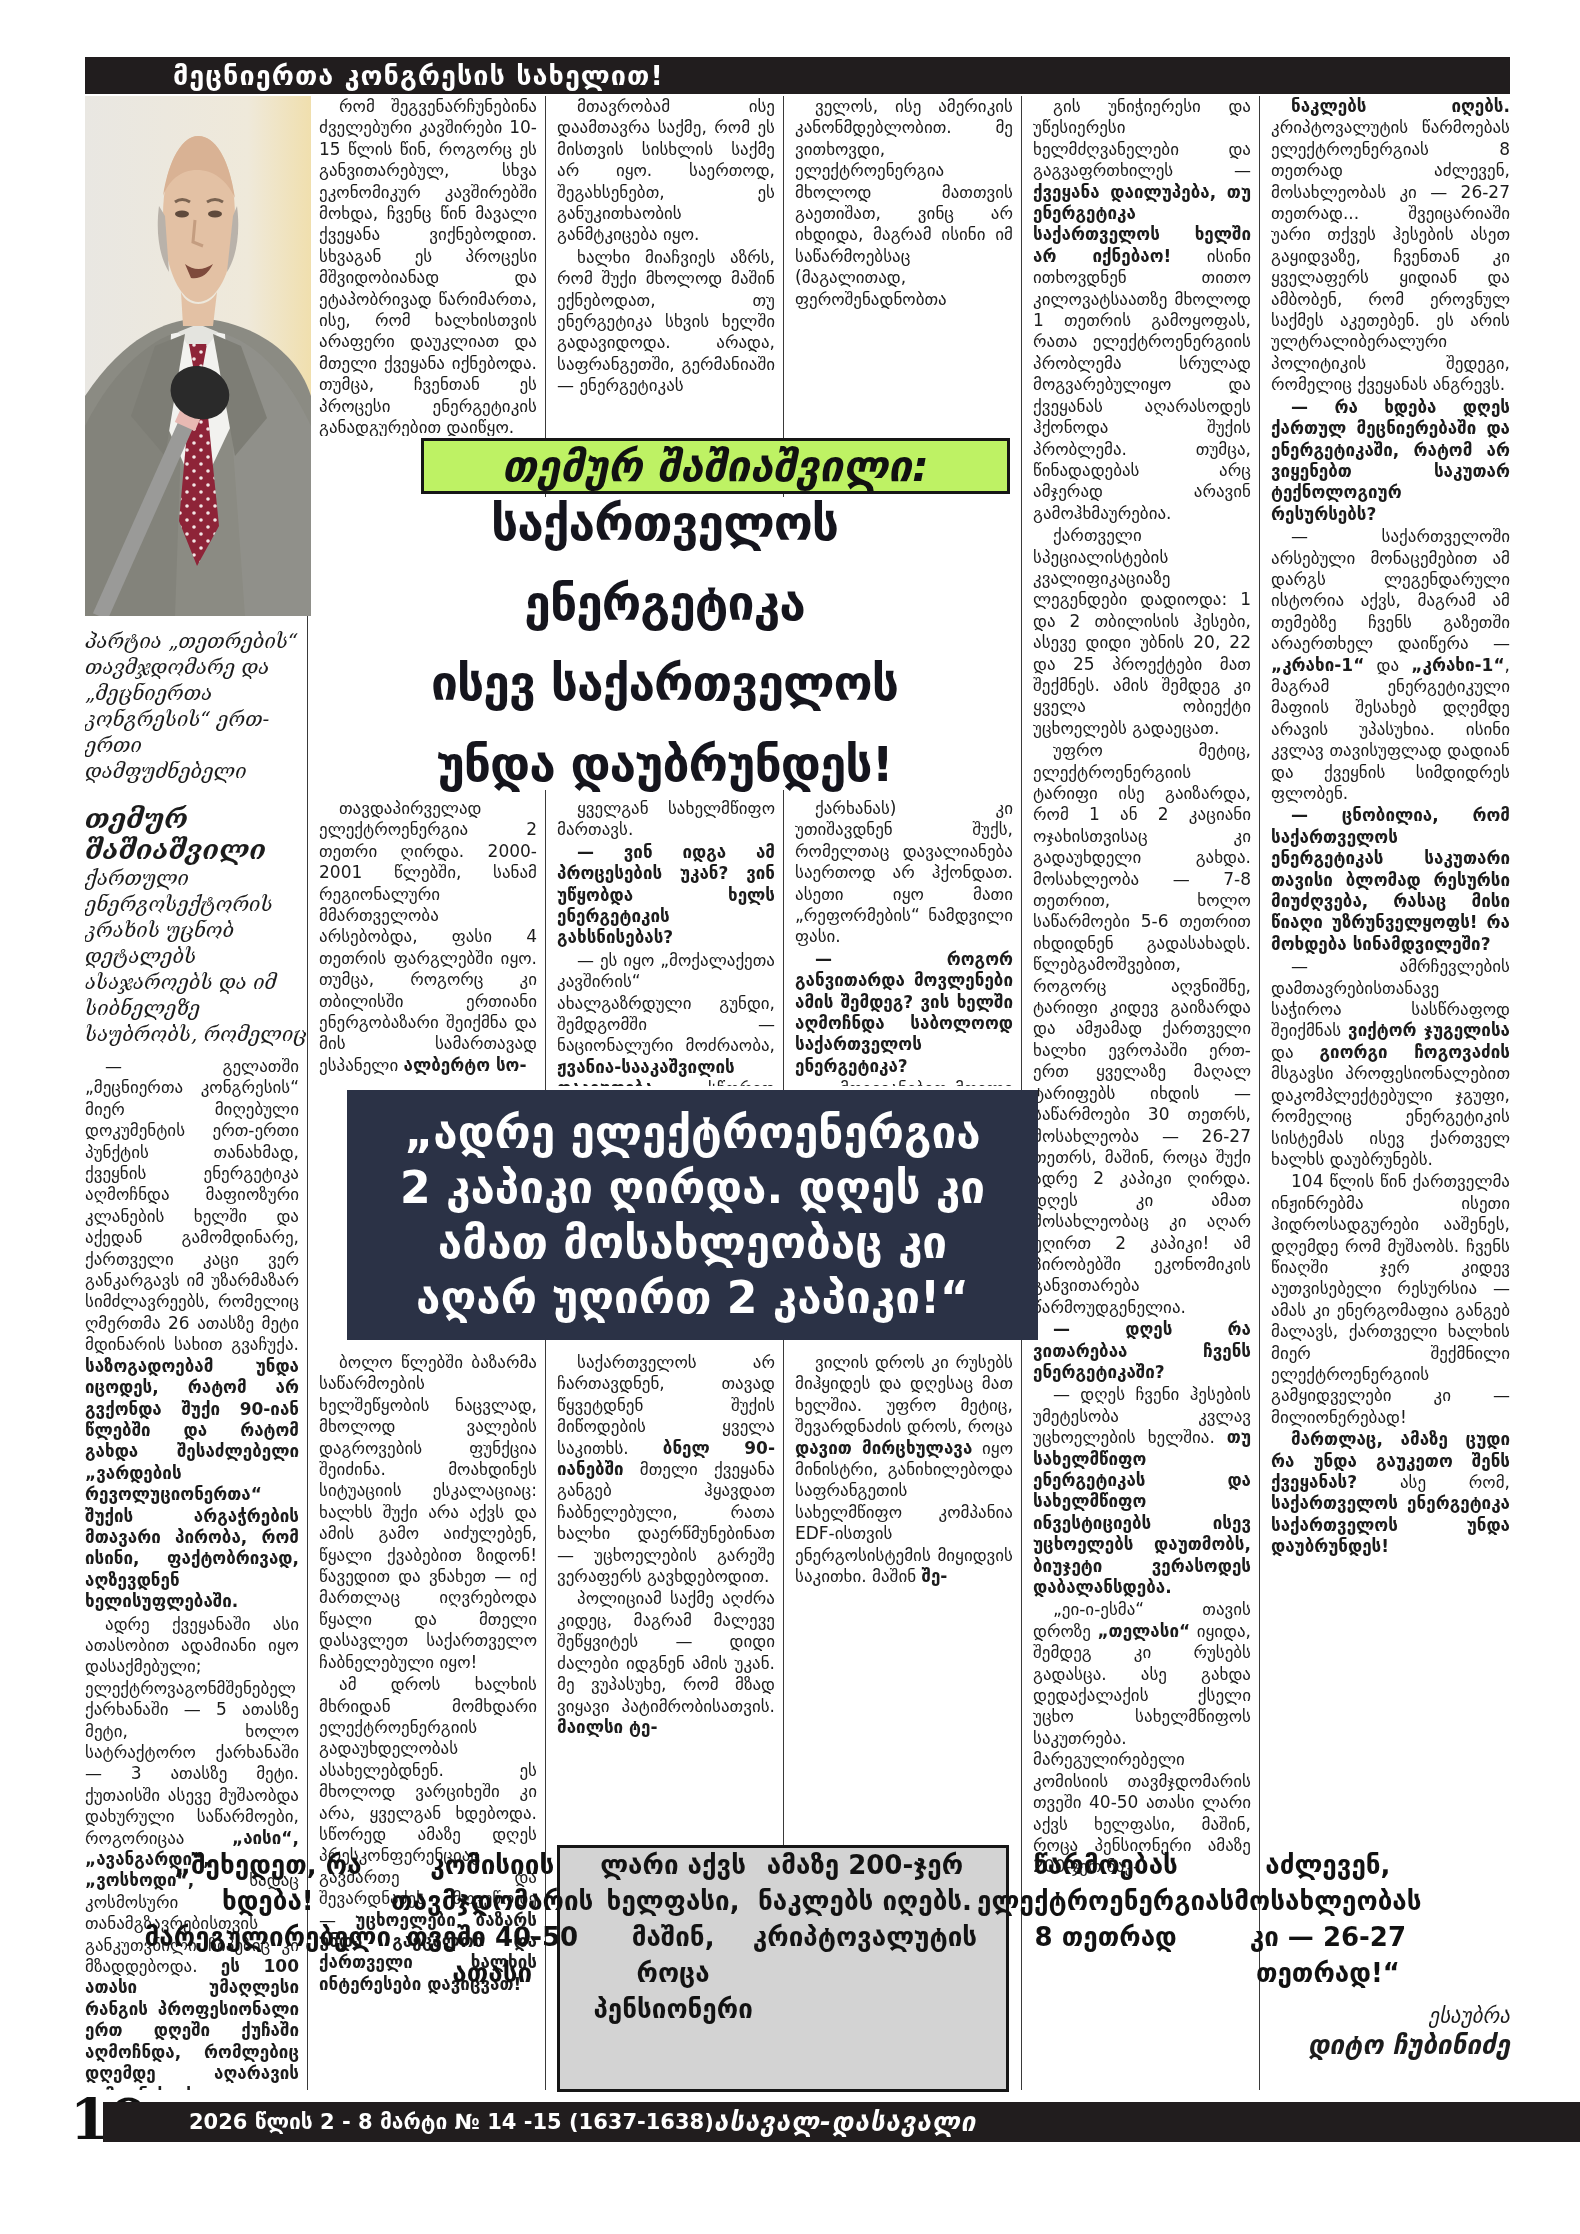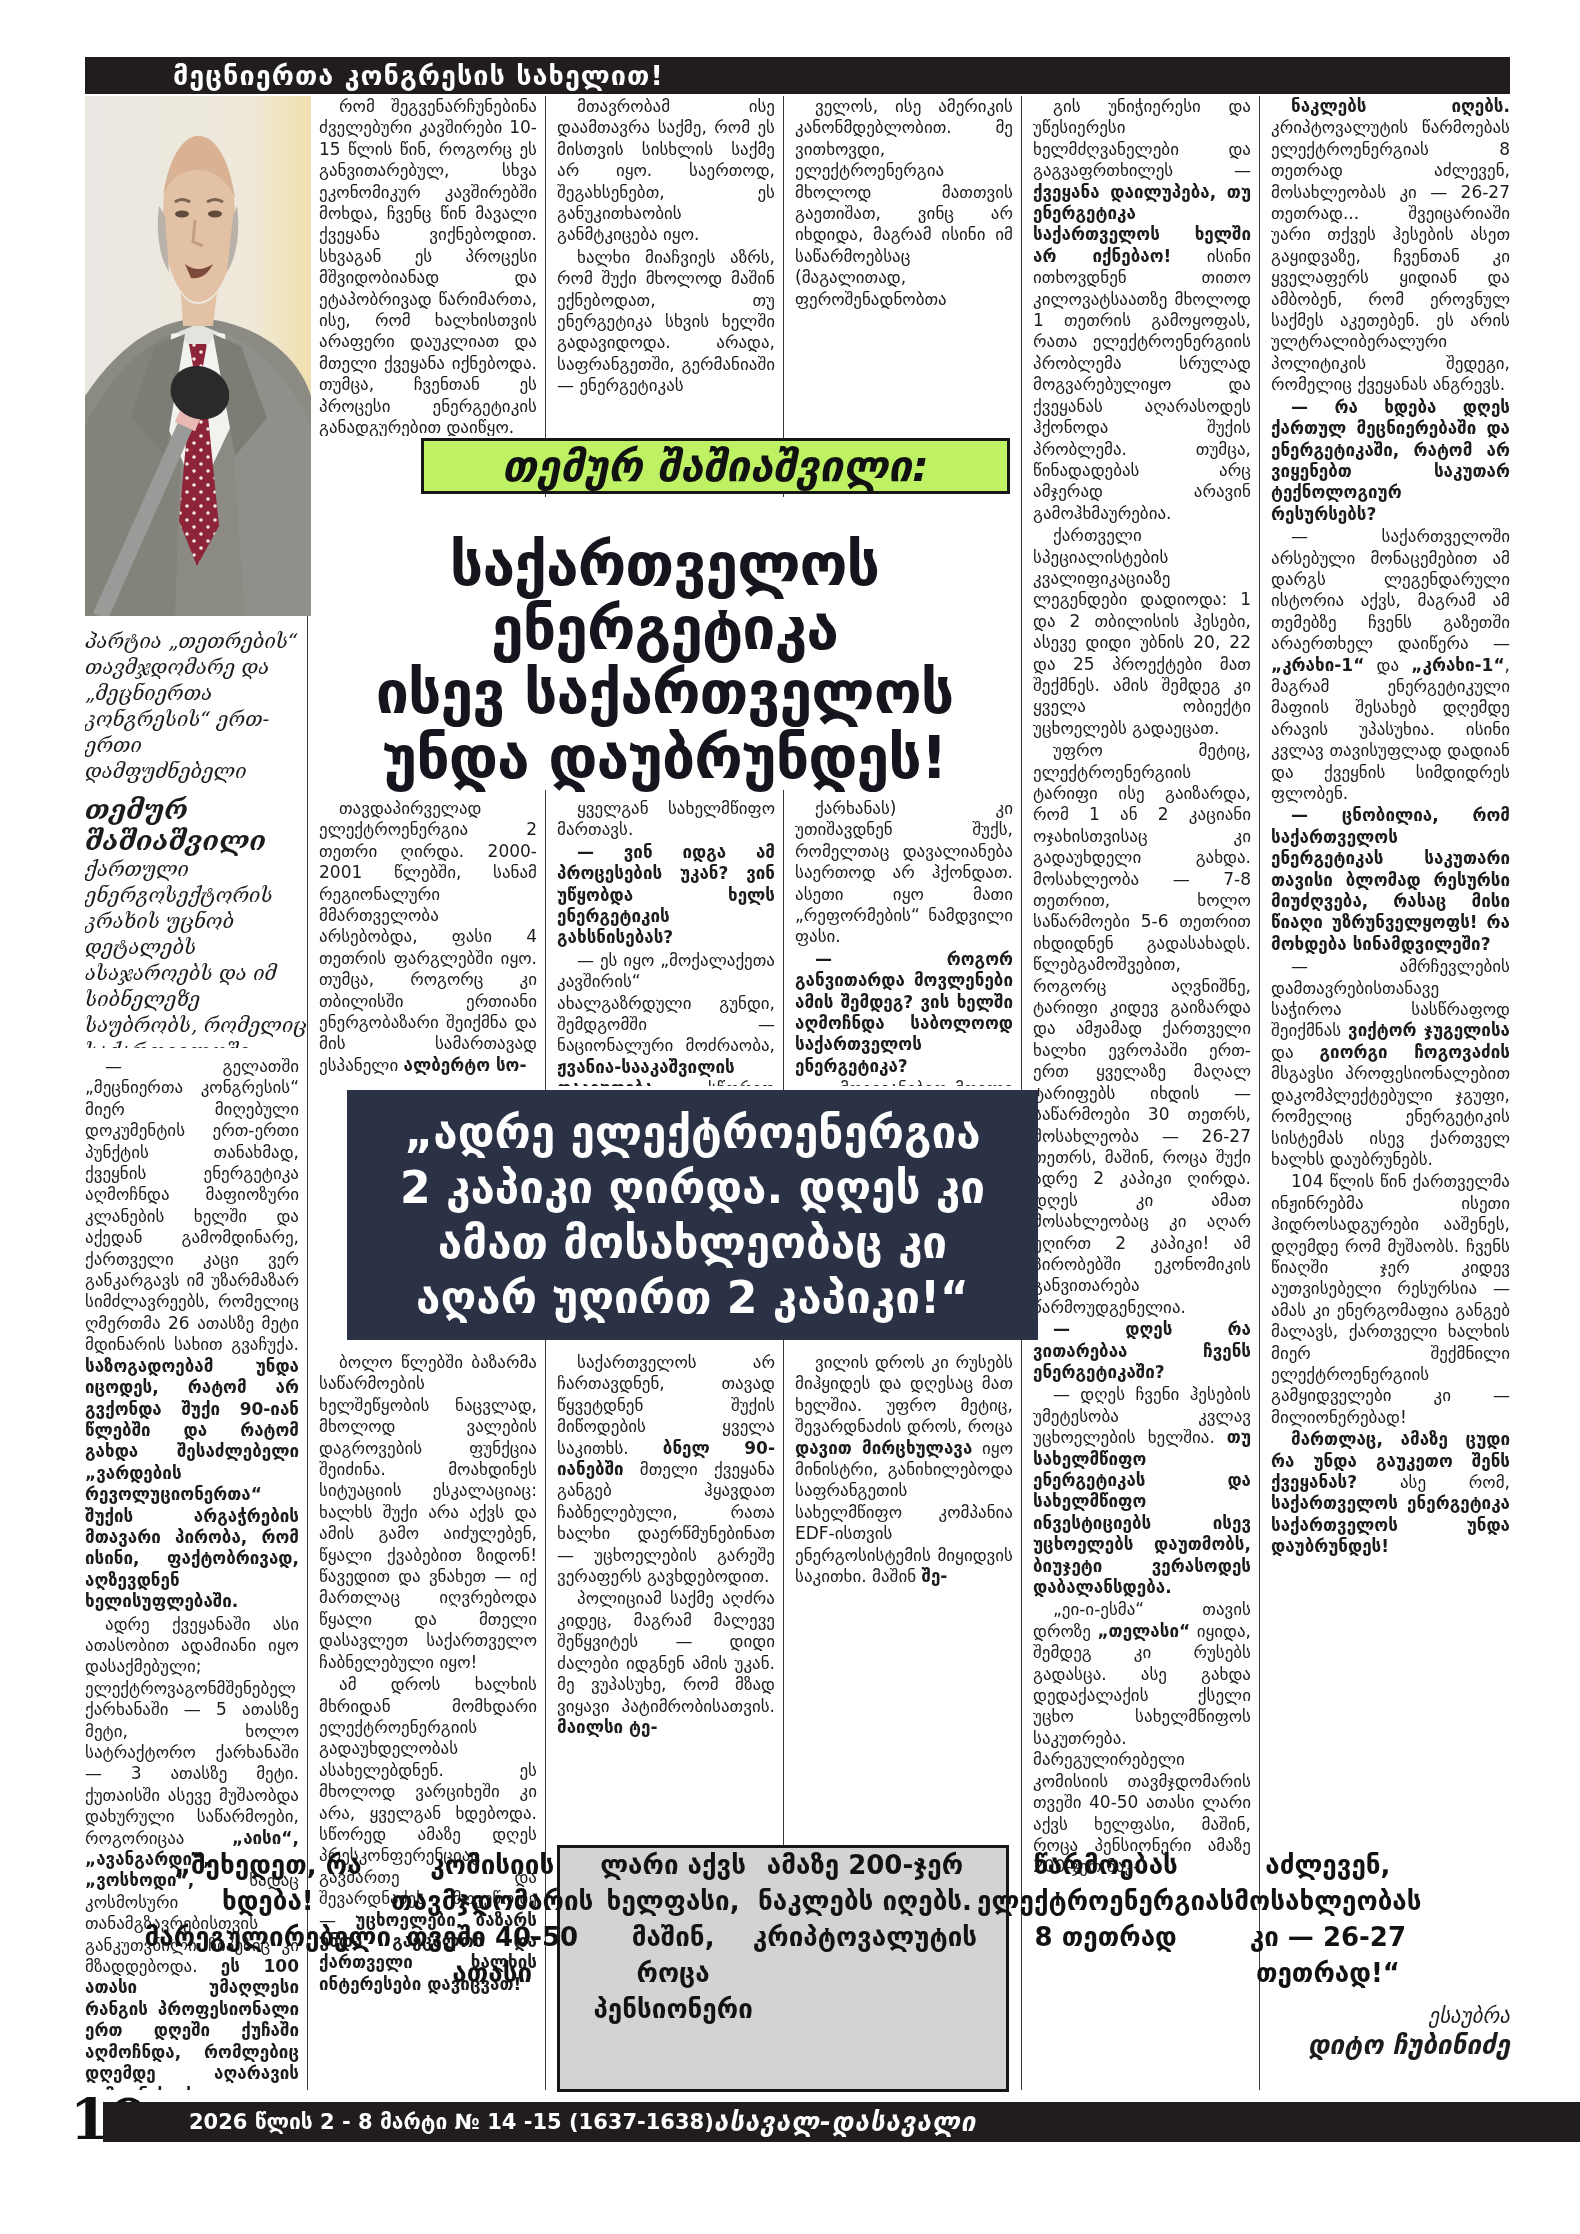--- a/index.html
+++ b/index.html
@@ -9,34 +9,34 @@
   .banner{left:85px;top:57px;width:1425px;height:37px;background:#211d1e;color:#fff;
           display:flex;align-items:center;font-weight:bold;font-size:27px;letter-spacing:1px;
           padding-left:88px;box-sizing:border-box;}
   
   .vrule{width:1px;background:#3a3a3a;top:96px;height:1994px;}
   
   .photo{left:85px;top:96px;width:226px;height:520px;overflow:hidden;background:#dcd8d0;}
   
   .caption{left:85px;top:628px;width:222px;height:420px;font-family:"DejaVu Serif",serif;
            font-style:italic;font-size:20px;line-height:1.30;overflow:hidden;}
-  .caption .name{display:block;font-size:27px;font-weight:bold;margin-top:10px;line-height:1.15;}
+  .caption .name{display:block;font-size:27px;font-weight:bold;margin-top:19px;line-height:1.15;}
   .caption .intro,.caption .rest{display:block;}
   
   .colblock{overflow:hidden;font-size:17px;line-height:1.26;text-align:justify;}
   .colblock p{margin:0 0 1px 0;text-indent:20px;}
   .colblock b{font-weight:bold;}
   
   .kicker{left:421px;top:438px;width:589px;height:56px;background:#bef264;border:3px solid #161616;
           box-sizing:border-box;display:flex;align-items:center;justify-content:center;
           font-weight:bold;font-style:italic;font-size:42px;color:#111;}
   
   .headline{left:319px;top:497px;width:691px;height:293px;background:#fff;color:#15151d;
-            font-weight:bold;font-size:59px;line-height:1.09;text-align:center;letter-spacing:-1px;
-            display:flex;flex-direction:column;justify-content:flex-end;}
+            font-weight:bold;font-size:48px;line-height:1.09;text-align:center;letter-spacing:-1px;
+            display:flex;flex-direction:column;justify-content:space-between;}
   
   .qdark{left:319px;top:1090px;width:691px;height:250px;background:#2b3246;color:#ffffff;
          font-weight:bold;font-size:44px;line-height:1.25;text-align:center;
          display:flex;flex-direction:column;justify-content:center;margin-left:28px;}
   
   .qgrey{left:557px;top:1845px;width:452px;height:247px;background:#d3d3d3;border:3px solid #161616;
          box-sizing:border-box;color:#121212;font-weight:bold;font-size:26px;line-height:1.38;
          text-align:center;display:flex;justify-content:center;}
   
   .byline{left:1271px;top:2004px;width:239px;height:86px;text-align:right;font-size:21px;}

